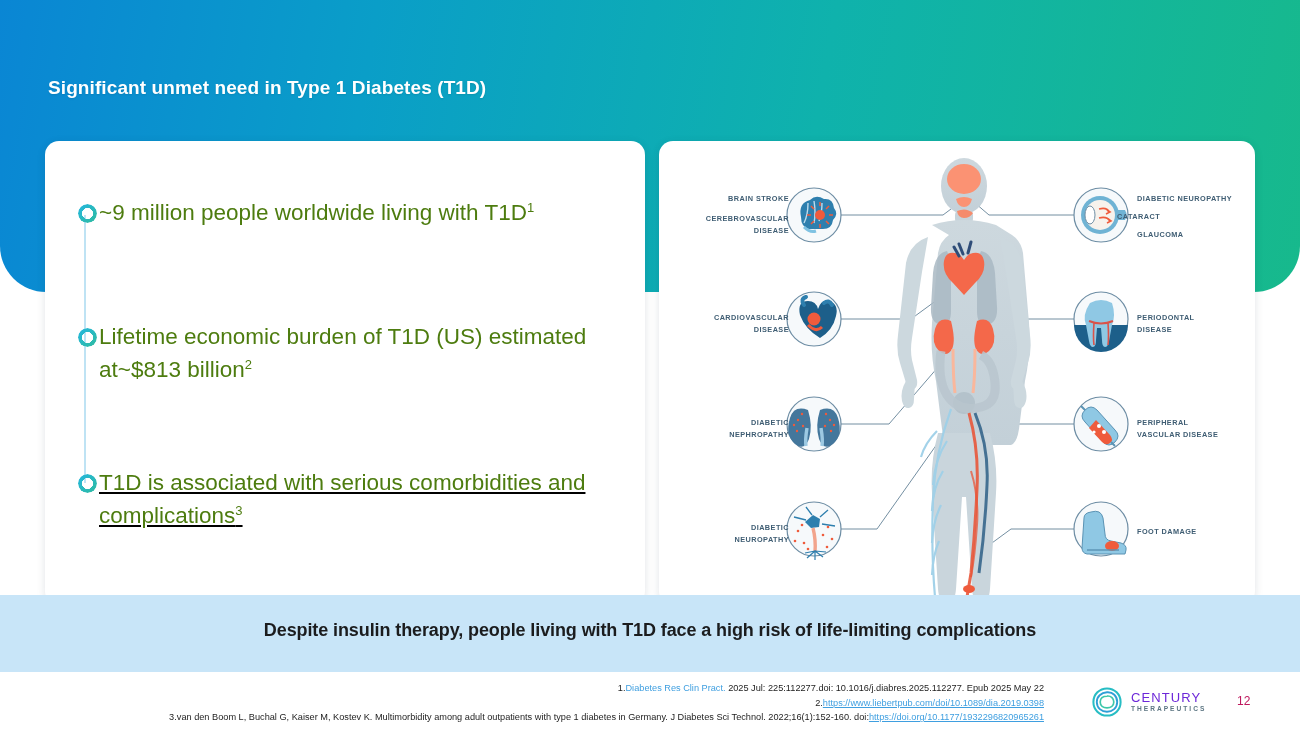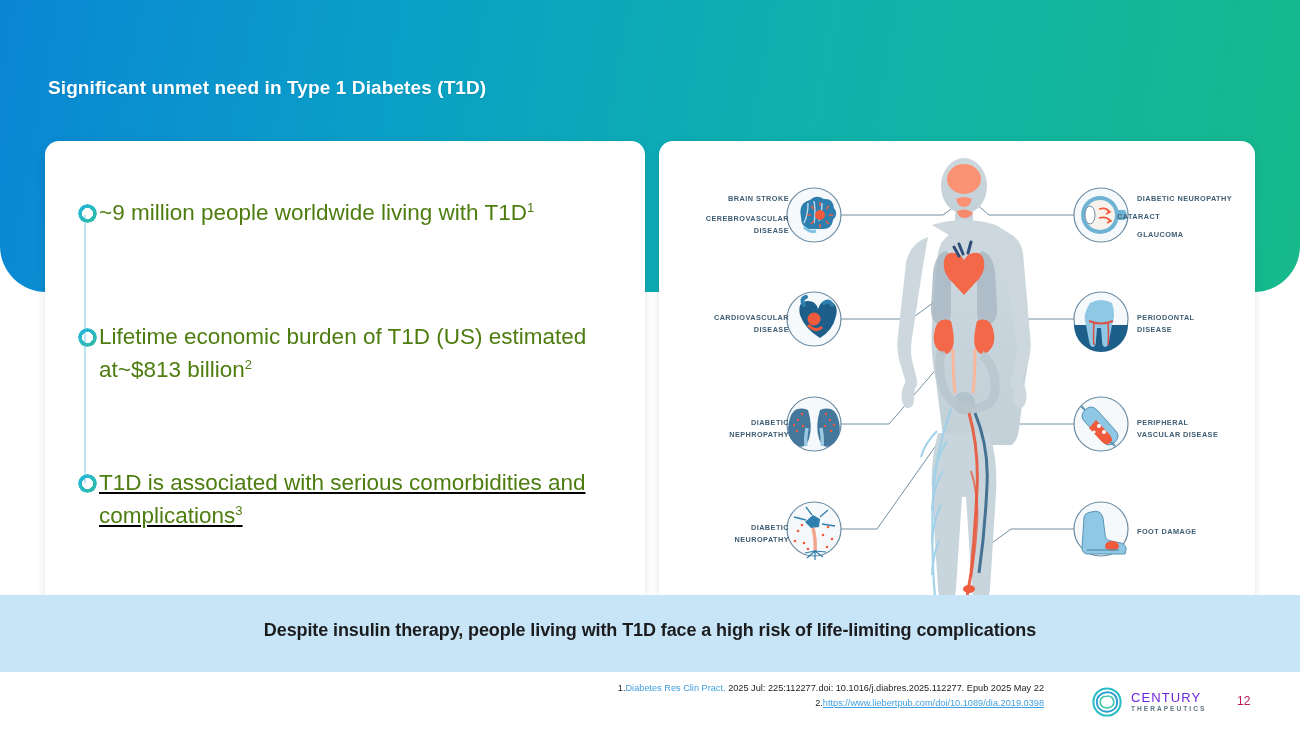--- a/index.html
+++ b/index.html
@@ -322,20 +322,23 @@
 <div class="banner"></div>
 <div class="banner-text">Despite insulin therapy, people living with T1D face a high risk of life-limiting complications</div>
 
 <div class="refs">
   <div class="ref">
     <span class="num">1.</span><span class="lnk-nou">Diabetes Res Clin Pract.</span><span> 2025 Jul: 225:112277.doi: 10.1016/j.diabres.2025.112277. Epub 2025 May 22</span>
   </div>
   <div class="ref">
     <span class="num">2.</span><a href="#">https://www.liebertpub.com/doi/10.1089/dia.2019.0398</a>
   </div>
+  <div class="ref">
+    <span class="num">3.</span><span>van den Boom L, Buchal G, Kaiser M, Kostev K. Multimorbidity among adult outpatients with type 1 diabetes in Germany. J Diabetes Sci Technol. 2022;16(1):152-160. doi:</span><a href="#">https://doi.org/10.1177/1932296820965261</a>
+  </div>
 </div>
 
 <div class="logo">
   <svg class="logo-mark" viewBox="0 0 40 40">
     <path d="M20 4 C29 4 36 11 36 20 C36 29 29 36 20 36 C11 36 4 29 4 20 C4 11 11 4 20 4 Z" fill="none" stroke="#27bdc4" stroke-width="2.4"></path>
     <path d="M20 8.5 C27 8 32 13 32 20 C32 27 26.5 31.5 20 31.5 C13.5 31.5 8 27 8 20 C8 13.5 13 9 20 8.5 Z" fill="none" stroke="#2f9fd6" stroke-width="2.2"></path>
     <path d="M20 13 C25 12.5 28 16 28 20 C28 24.5 24.5 27 20 27 C15.5 27 12 24.5 12 20 C12 16 15 13 20 13 Z" fill="none" stroke="#3ec7a9" stroke-width="2"></path>
   </svg>
   <div class="logo-txt">
     <div class="logo-name">CENTURY</div>

